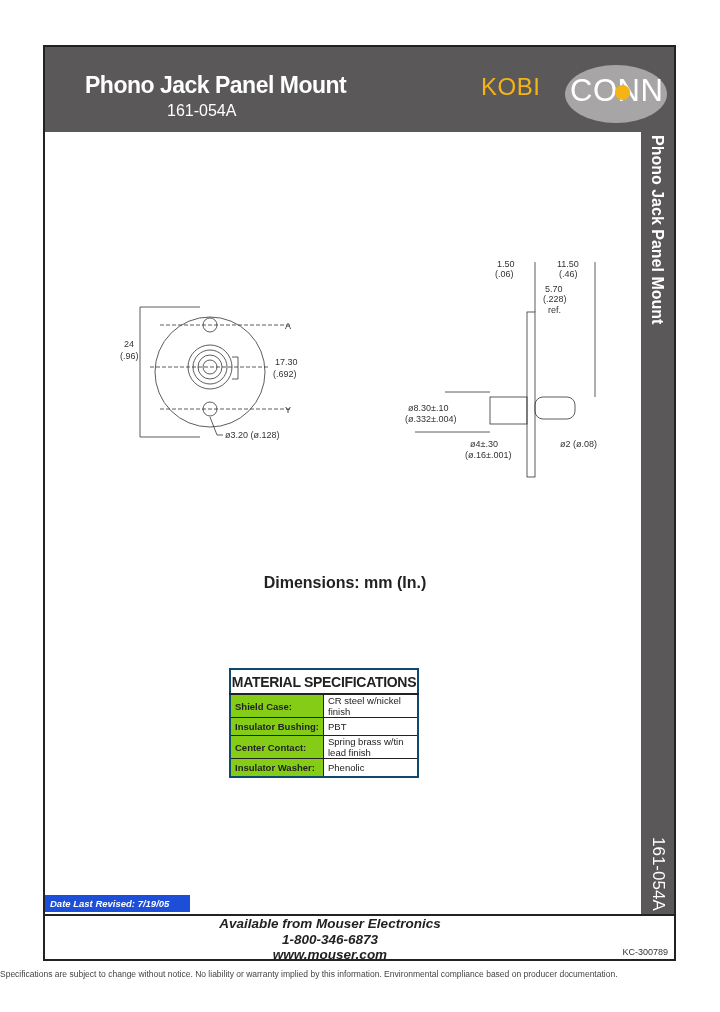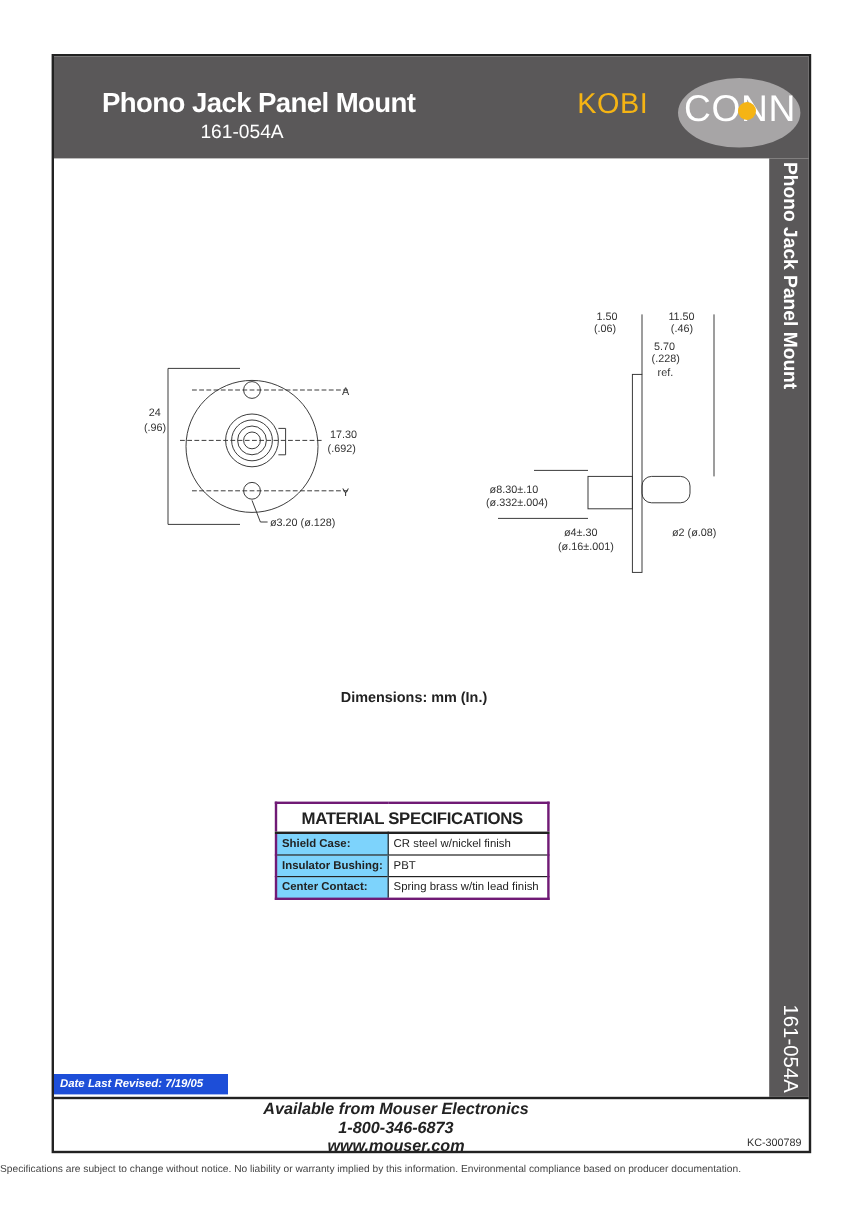--- a/index.html
+++ b/index.html
@@ -15,25 +15,25 @@
   .logo .kobi { position: absolute; left: 0; top: 8px; font-size: 24px; color: #f5b414; letter-spacing: 0.5px; }
   .logo .ellipse { position: absolute; left: 84px; top: 0; width: 102px; height: 58px; border-radius: 50%; background: #a7a5a6; }
   .logo .conn { position: absolute; left: 89px; top: 8px; font-size: 31px; color: #fff; letter-spacing: 0.5px; }
   .logo .dot { position: absolute; left: 134px; top: 20px; width: 15px; height: 15px; border-radius: 50%; background: #f5b414; }
   .sidebar { position: absolute; right: 0; top: 85px; width: 33px; height: 782px; background: #5a5859; }
   .side-title { position: absolute; left: 7px; top: 0; color: #fff; font-size: 16px; font-weight: bold;
                 writing-mode: vertical-rl; transform: rotate(0deg); white-space: nowrap; padding-top: 3px; }
   .side-num { position: absolute; left: 7px; top: 705px; color: #fff; font-size: 17px;
               writing-mode: vertical-rl; white-space: nowrap; }
   .drawing { position: absolute; left: 60px; top: 200px; width: 520px; height: 240px; }
-  .dims-label { position: absolute; left: 0; top: 527px; width: 600px; text-align: center; font-size: 12px; font-weight: bold; color: #222; }
-  .spec { position: absolute; left: 184px; top: 621px; width: 229px; border: 2px solid #701a75; border-collapse: collapse; }
+  .dims-label { position: absolute; left: 0; top: 527px; width: 600px; text-align: center; font-size: 16px; font-weight: bold; color: #222; }
+  .spec { position: absolute; left: 184px; top: 621px; width: 190px; border: 2px solid #0c4a6e; border-collapse: collapse; }
   .spec th { font-size: 14px; font-weight: bold; text-align: center; padding: 4px 0 3px; border-bottom: 2px solid #222; letter-spacing: -0.3px; }
   .spec td { font-size: 9.5px; height: 17px; padding: 0 4px; border-top: 1px solid #222; }
-  .spec td.k { background: #7dd3fc; font-weight: bold; width: 84px; border-right: 1px solid #222; margin-left: 31px; }
+  .spec td.k { background: #84cc16; font-weight: bold; width: 84px; border-right: 1px solid #222; margin-left: 31px; }
   .revbar { position: absolute; left: 0; top: 848px; width: 145px; height: 17px; background: #1d4ed8; color: #fff;
             font-size: 9.5px; font-style: italic; font-weight: bold; line-height: 17px; padding-left: 5px; box-sizing: border-box; }
   .footline { position: absolute; left: 0; top: 867px; width: 100%; border-top: 2px solid #222; }
   .avail { position: absolute; left: 0; top: 869px; width: 570px; text-align: center; font-style: italic; font-weight: bold; font-size: 13.5px; line-height: 15.5px; color: #222; }
   .kc { position: absolute; right: 6px; top: 872px; font-size: 9px; color: #333; margin-top: 28px; }
   .disclaimer { position: absolute; left: 0; top: 969px; width: 720px; text-align: left; font-size: 8.5px; color: #444; }
 </style>
 </head>
 <body>
 
@@ -116,20 +116,24 @@
           <td>CR steel w/nickel finish</td>
         </tr>
     <tr>
           <td class="k">Insulator Bushing:</td>
           <td>PBT</td>
         </tr>
     <tr>
           <td class="k">Center Contact:</td>
           <td>Spring brass w/tin lead finish</td>
         </tr>
+    <tr>
+          <td class="k">Insulator Washer:</td>
+          <td>Phenolic</td>
+        </tr>
   </tbody>
     </table>
 
   <div class="revbar">Date Last Revised:  7/19/05</div>
   <div class="footline"></div>
   <div class="avail">
     <div>Available from Mouser Electronics</div>
     <div>1-800-346-6873</div>
     <div>www.mouser.com</div>
   </div>

